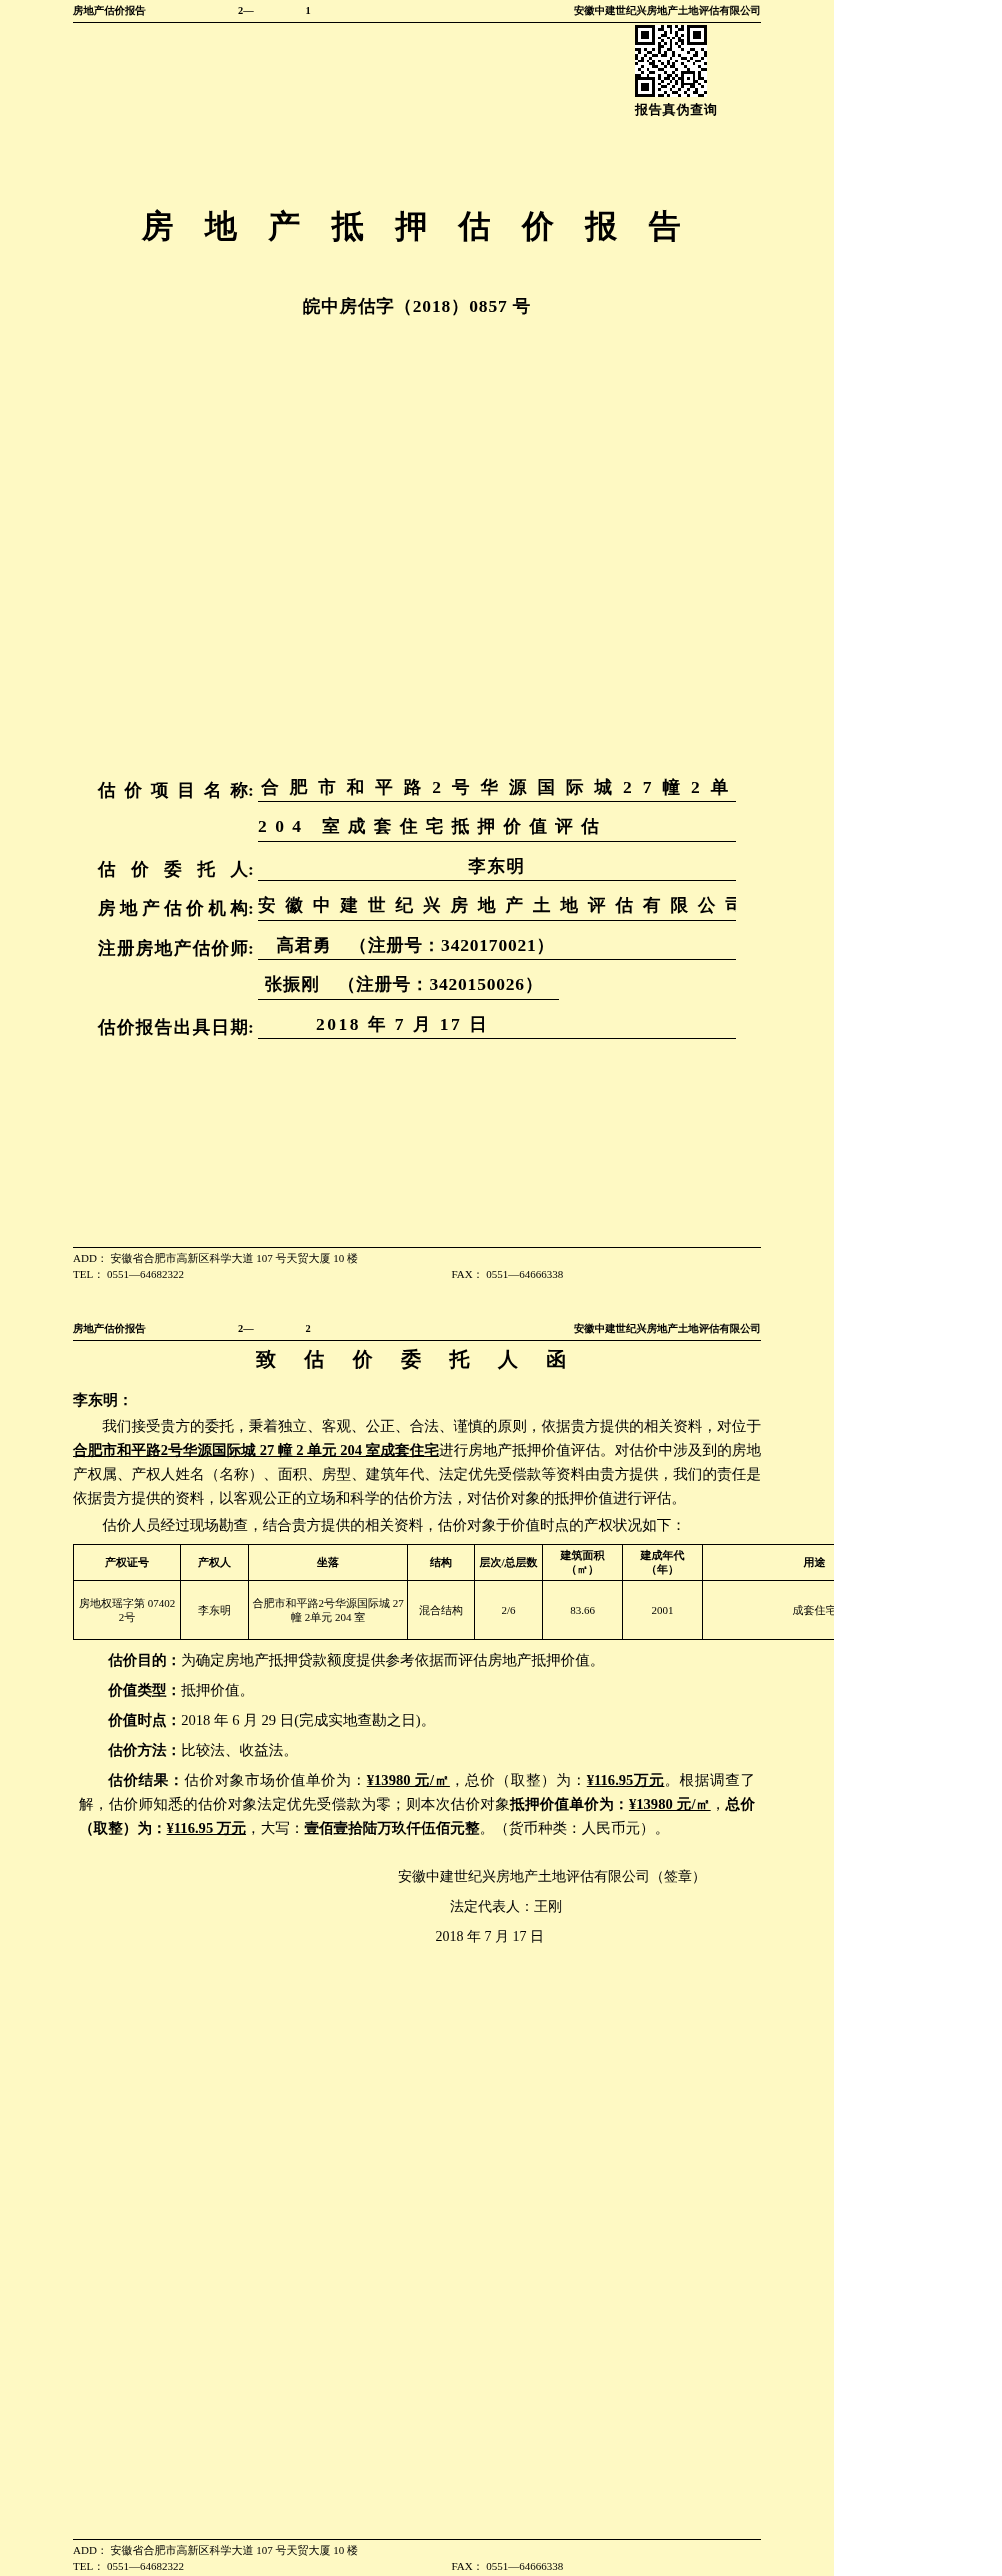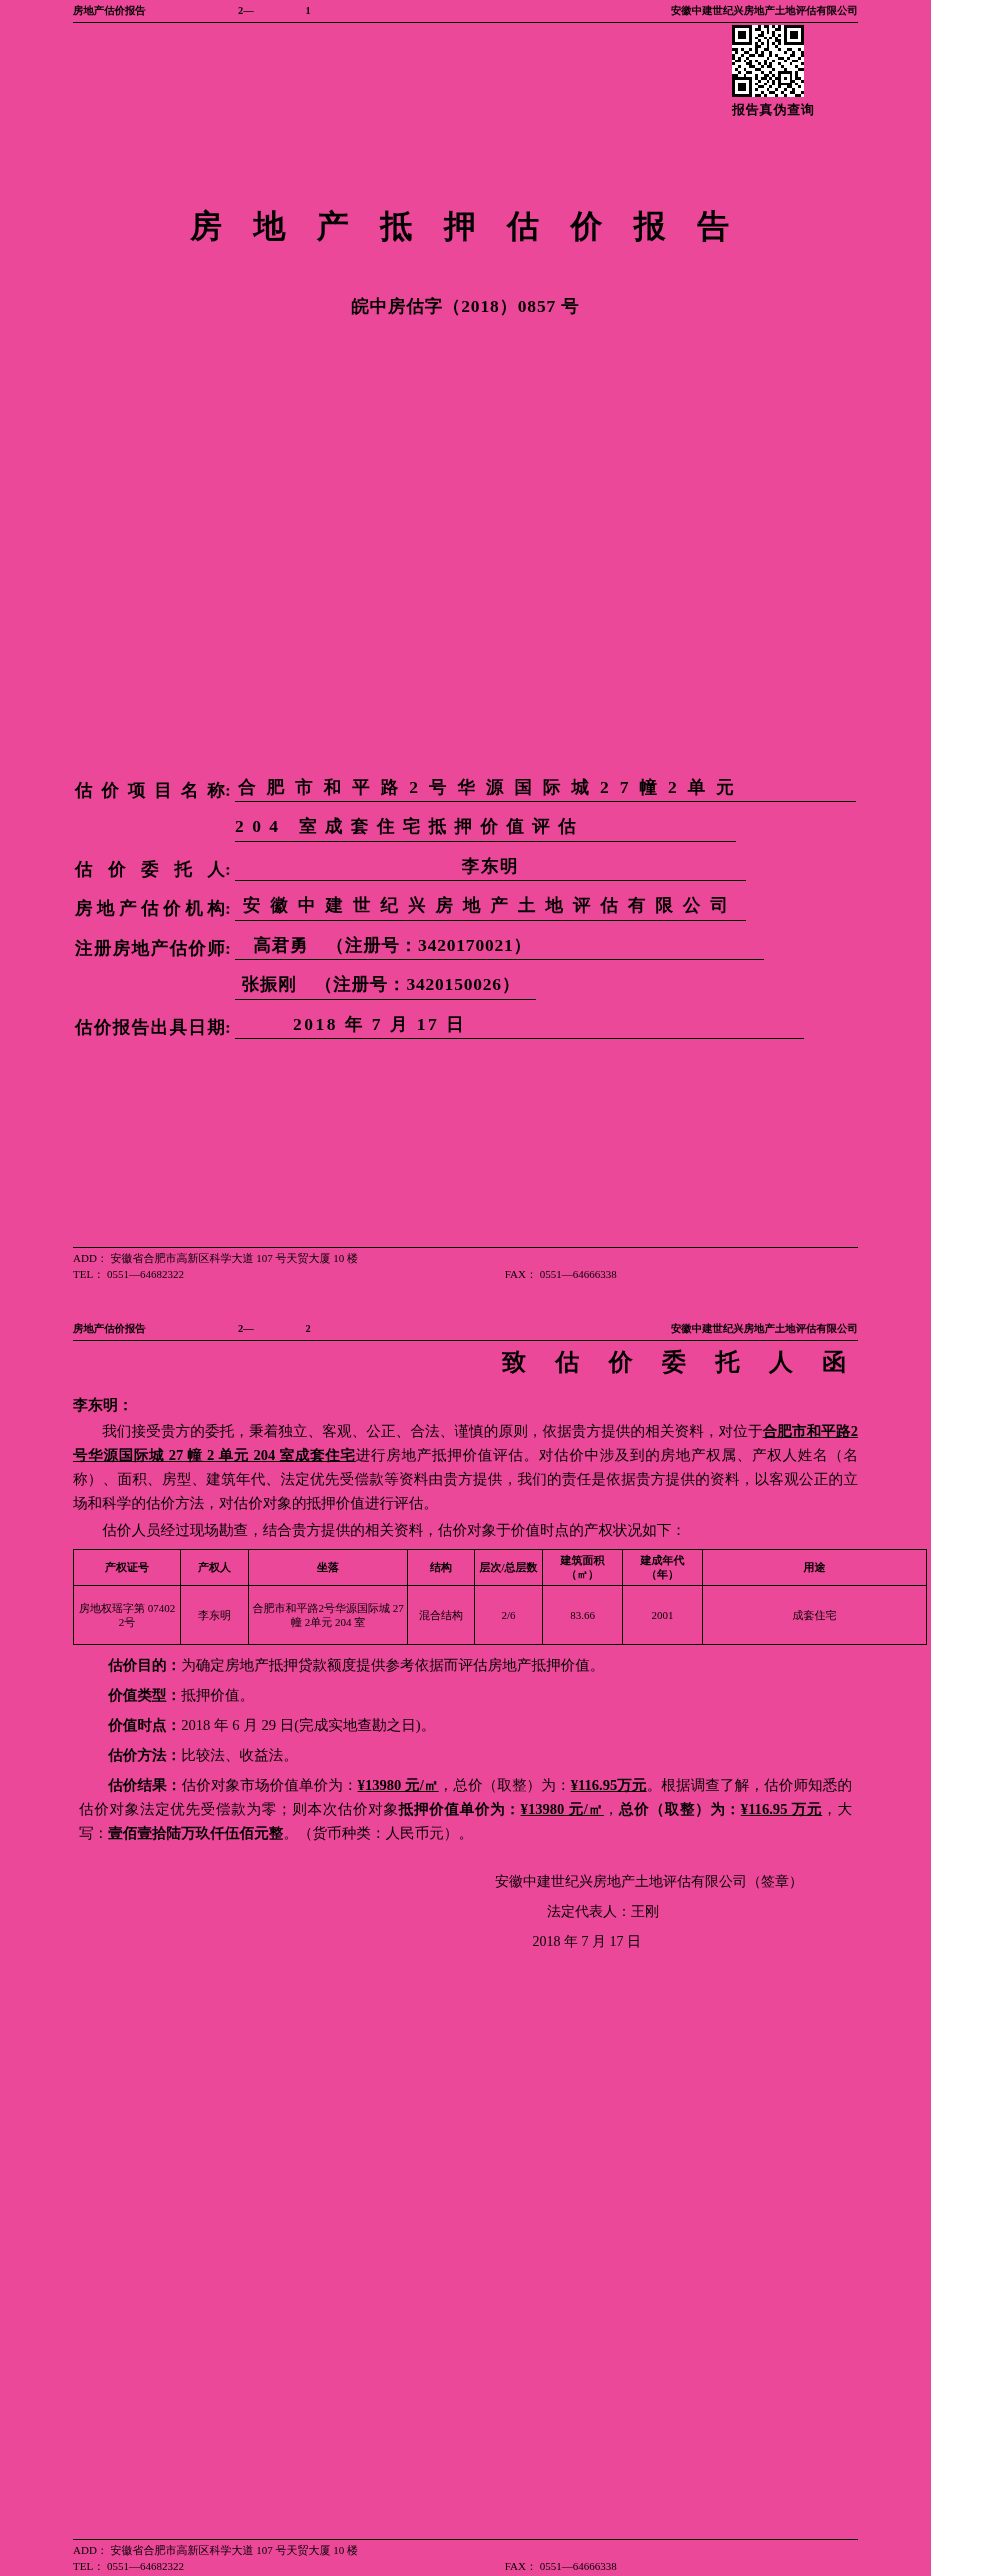--- a/index.html
+++ b/index.html
@@ -1,34 +1,34 @@
 <!DOCTYPE html>
 <html style="font-size:13.4px"><head>
 <meta charset="utf-8">
 <style>
   html,body{margin:0;padding:0;}
   body{width:1002px;height:2576px;background:#fff;color:#000;overflow:hidden;
        font-family:"Liberation Serif","DejaVu Serif",serif;}
-  .page{position:relative;width:931px;overflow:hidden;background:#ec4899;}
+  .page{position:relative;width:834px;overflow:hidden;background:#fef9c3;}
   .page-1{height:1318px;}
   .page-2{height:1258px;}
 
   
   .page-header{position:absolute;top:4.2px;left:73px;right:73px;display:flex;align-items:baseline;
     font-size:10.4px;font-weight:bold;border-bottom:1.3px solid #000;padding-bottom:4.2px;z-index:2;}
   .h-left{width:165px;}
   .h-page{display:flex;gap:52px;}
   .h-right{margin-left:auto;}
 
   
   .qr-block{position:absolute;top:25px;right:127px;width:72px;text-align:center;z-index:3;}
   .qr-svg{display:block;width:72px;height:72px;}
   .qr-caption{margin-top:4.2px;font-size:13px;font-weight:bold;white-space:nowrap;letter-spacing:0.8px;}
 
-  .p1-body{padding:0 50px;}
+  .p1-body{padding:0 73px;}
   .report-title{margin:205px 0 0 0;text-align:center;font-size:32px;font-weight:bold;
     letter-spacing:11.7px;white-space:nowrap;}
   .doc-no{margin-top:45px;text-align:center;font-size:17.5px;font-weight:bold;letter-spacing:0.8px;}
 
   
   .fields{margin-top:458px;padding:0 25px;font-size:17.5px;font-weight:bold;line-height:23.4px;}
   .frow{display:flex;align-items:flex-end;margin-bottom:13.4px;}
   .flabel{flex:0 0 150px;text-align:justify;text-align-last:justify;text-justify:inter-character;}
   .fcolon{flex:0 0 10px;text-align:left;}
   .fvalue{border-bottom:1.3px solid #000;padding-bottom:1.7px;white-space:nowrap;overflow:hidden;}
@@ -43,21 +43,21 @@
 
   
   .page-footer{position:absolute;left:73px;right:73px;border-top:1.3px solid #000;
     padding-top:3.3px;font-size:11px;font-weight:normal;line-height:14px;}
   .page-1 .page-footer{bottom:37px;}
   .page-2 .page-footer{bottom:3.3px;}
   .footer-line2{display:grid;grid-template-columns:55% 45%;margin-top:1.7px;}
 
   
   .p2-body{padding:0 73px;}
-  .letter-title{margin:28px 0 0 0;text-align:right;font-size:24px;font-weight:bold;
+  .letter-title{margin:28px 0 0 0;text-align:center;font-size:20px;font-weight:bold;
     letter-spacing:11.7px;white-space:nowrap;}
   .salutation{margin-top:18.4px;font-size:15px;font-weight:bold;}
   .para{margin:3.3px 0 0 0;font-size:14.6px;line-height:24px;text-align:justify;text-indent:2em;}
   .bu{font-weight:bold;text-decoration:underline;}
   .b{font-weight:bold;}
 
   .prop-table{width:100%;border-collapse:collapse;table-layout:fixed;margin-top:6.7px;font-size:11px;}
   .prop-table th,.prop-table td{border:0.8px solid #000;text-align:center;vertical-align:middle;
     padding:2.5px 2.5px;line-height:14px;word-break:break-all;}
   .prop-table th{font-weight:bold;height:30px;}

